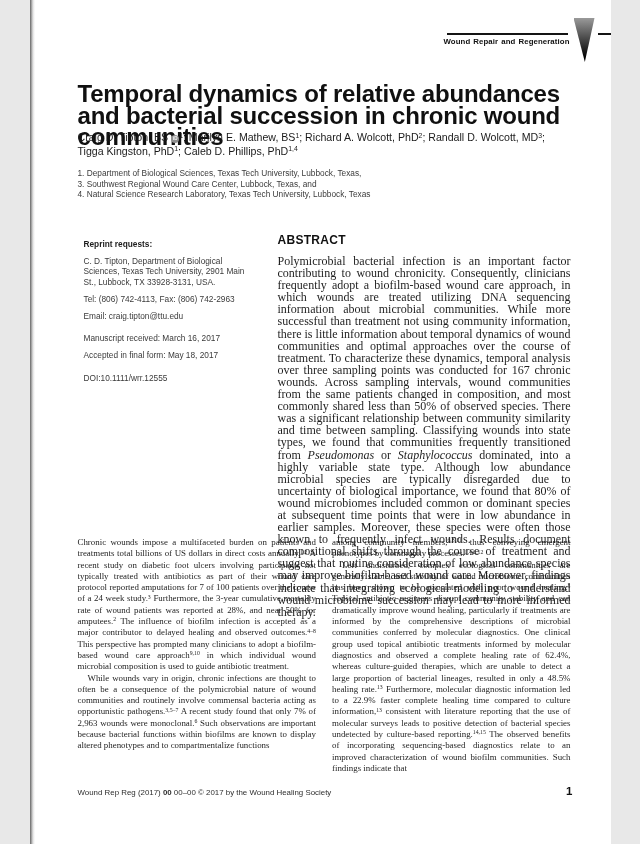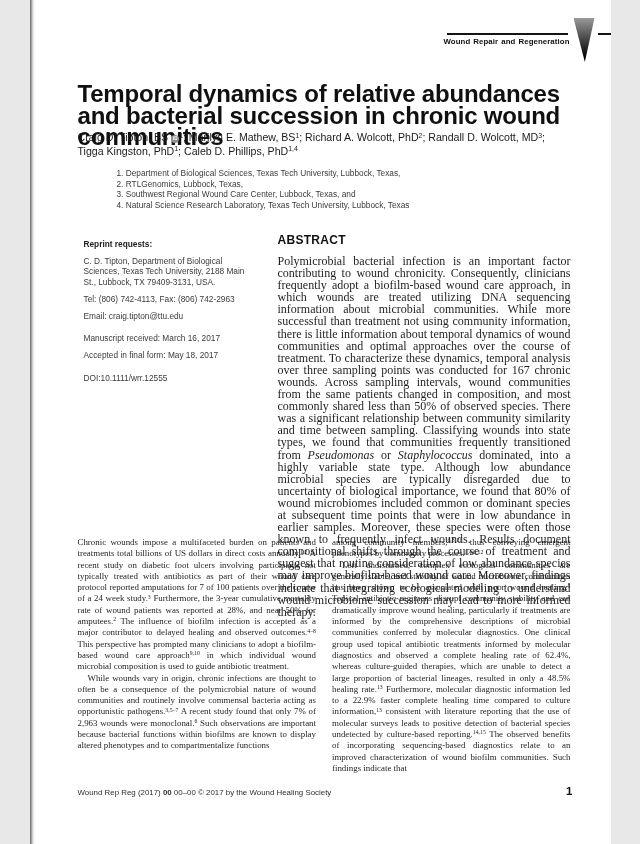--- a/index.html
+++ b/index.html
@@ -53,21 +53,21 @@
   .authors sup { font-size: 65%; line-height: 0; position: relative; top: -0.45em; vertical-align: baseline; }
   .orcid {
     display: inline-block; width: 8px; height: 8px; border-radius: 50%;
     background: #8f8f8f; color: #fff; font-family: "Liberation Sans", sans-serif;
     font-size: 4.5px; line-height: 8px; text-align: center; font-weight: bold;
     vertical-align: 1px;
   }
   .affiliations {
     position: absolute; left: 48px; right: 38px; top: 168px;
     font-family: "Liberation Sans", sans-serif;
-    font-size: 8.3px; line-height: 10.6px; color: #3b3b3b; margin-left: 39px;
+    font-size: 8.3px; line-height: 10.6px; color: #3b3b3b;
   }
 
   
   .top-row {
     position: absolute; left: 48px; right: 40px; top: 233px;
     display: flex; gap: 14px;
   }
   .reprint {
     width: 186px; flex: none;
     font-family: "Liberation Sans", sans-serif;
@@ -123,29 +123,28 @@
     <div class="logo-triangle"></div>
     <div class="rule-right"></div>
   </div>
 
   <h1 class="title">Temporal dynamics of relative abundances and bacterial succession in chronic wound communities</h1>
 
   <div class="authors"><span>Craig D. Tipton, BS </span><span class="orcid">iD</span><span><sup>1</sup>; Marilyn E. Mathew, BS<sup>1</sup>; Richard A. Wolcott, PhD<sup>2</sup>; Randall D. Wolcott, MD<sup>3</sup>; Tigga Kingston, PhD<sup>1</sup>; Caleb D. Phillips, PhD<sup>1,4</sup></span></div>
 
   <div class="affiliations">
     <div>1. Department of Biological Sciences, Texas Tech University, Lubbock, Texas,</div>
-    <div>2. RTLGenomics, Lubbock, Texas,</div>
     <div>3. Southwest Regional Wound Care Center, Lubbock, Texas, and</div>
     <div>4. Natural Science Research Laboratory, Texas Tech University, Lubbock, Texas</div>
   </div>
 
   <div class="top-row">
     <aside class="reprint">
       <p class="label">Reprint requests:</p>
-      <p>C. D. Tipton, Department of Biological Sciences, Texas Tech University, 2188 Main St., Lubbock, TX 79409-3131, USA.</p>
+      <p>C. D. Tipton, Department of Biological Sciences, Texas Tech University, 2901 Main St., Lubbock, TX 33928-3131, USA.</p>
       <p>Tel: (806) 742-4113, Fax: (806) 742-2963</p>
       <p>Email: craig.tipton@ttu.edu</p>
       <p class="gap">Manuscript received: March 16, 2017</p>
       <p>Accepted in final form: May 18, 2017</p>
       <p class="gap">DOI:10.1111/wrr.12555</p>
     </aside>
     <section class="abstract">
       <h2 class="abstract-heading">ABSTRACT</h2>
       <p class="abstract-body">Polymicrobial bacterial infection is an important factor contributing to wound chronicity. Consequently, clinicians frequently adopt a biofilm-based wound care approach, in which wounds are treated utilizing DNA sequencing information about microbial communities. While more successful than treatment not using community information, there is little information about temporal dynamics of wound communities and optimal approaches over the course of treatment. To characterize these dynamics, temporal analysis over three sampling points was conducted for 167 chronic wounds. Across sampling intervals, wound communities from the same patients changed in composition, and most commonly shared less than 50% of observed species. There was a significant relationship between community similarity and time between sampling. Classifying wounds into state types, we found that communities frequently transitioned from <i>Pseudomonas</i> or <i>Staphylococcus</i> dominated, into a highly variable state type. Although low abundance microbial species are typically disregarded due to uncertainty of biological importance, we found that 80% of wound microbiomes included common or dominant species at subsequent time points that were in low abundance in earlier samples. Moreover, these species were often those known to frequently infect wounds. Results document compositional shifts through the course of treatment and suggest that routine consideration of low abundance species may improve biofilm-based wound care. Moreover, findings indicate that integrating ecological modeling to understand wound microbiome succession may lead to more informed therapy.</p>
     </section>

